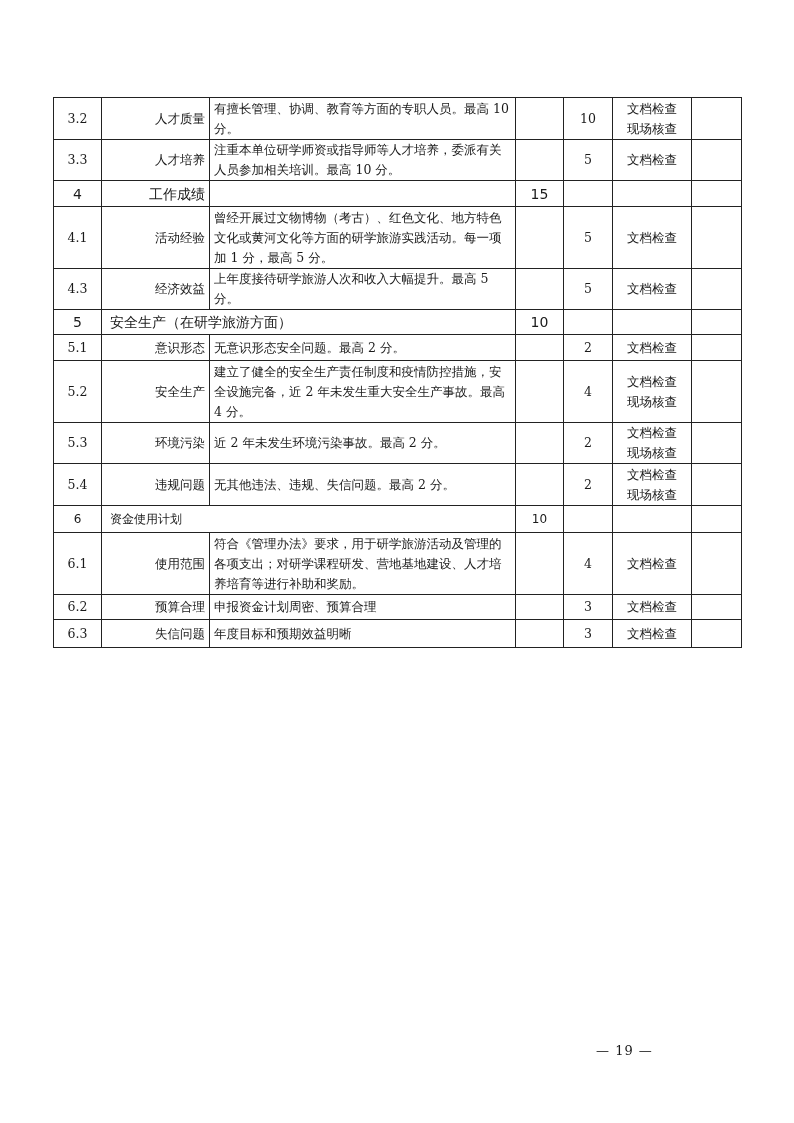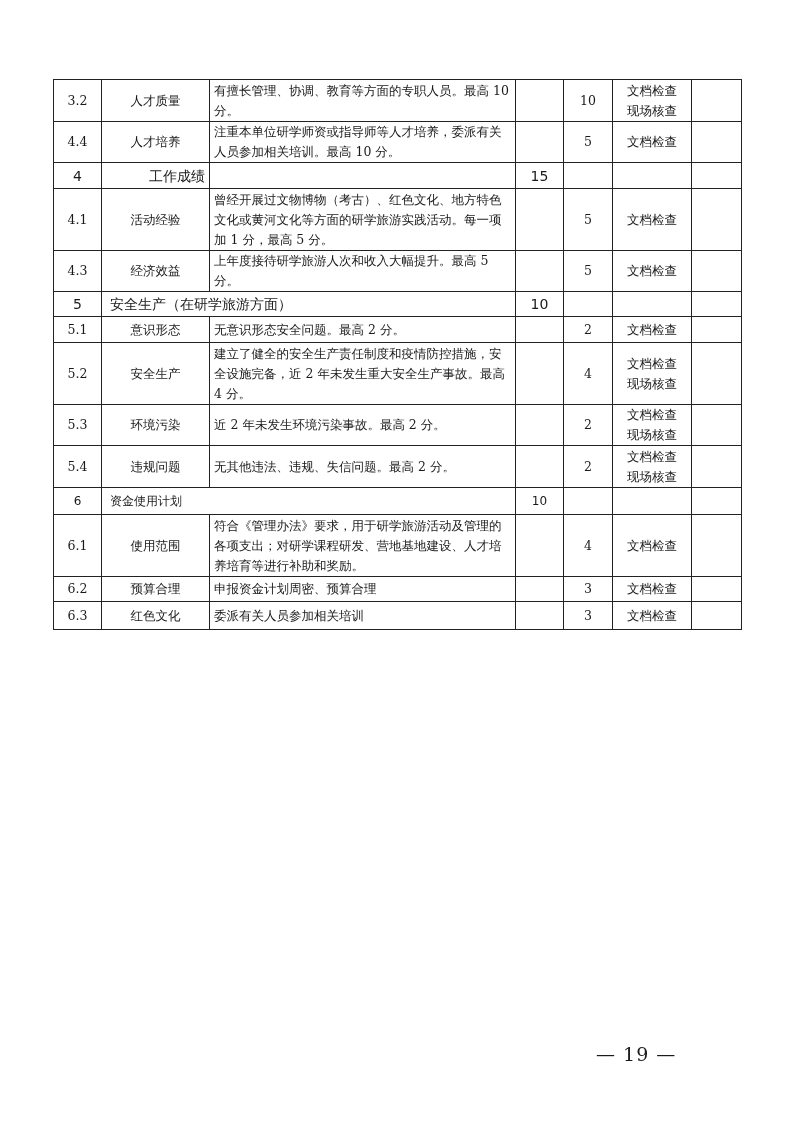--- a/index.html
+++ b/index.html
@@ -1,30 +1,30 @@
 <!DOCTYPE html>
 <html><head>
 <meta charset="utf-8">
 <style>
   html, body { margin: 0; padding: 0; background: #ffffff; }
   body { width: 794px; height: 1123px; position: relative; overflow: hidden;
          font-family: "DejaVu Serif", "Liberation Serif", serif; color: #1a1a1a; }
-  table.eval { position: absolute; left: 53px; top: 79px; border-collapse: collapse;
+  table.eval { position: absolute; left: 53px; top: 97px; border-collapse: collapse;
                table-layout: fixed; width: 688px; }
   table.eval td { border: 1px solid #222; font-size: 12.5px; line-height: 20px; padding: 0 4px;
                   vertical-align: middle; }
   td.c-no { text-align: center; font-size: 12px; }
-  td.c-name { text-align: center; }
+  td.c-name { text-align: right; }
   td.c-desc { text-align: left; }
   td.c-score { text-align: center; }
   td.c-method { text-align: center; }
   tr.sec td { font-family: "DejaVu Sans", "Liberation Sans", sans-serif; font-size: 14px; }
   tr.sec td.c-name { text-align: left; padding-left: 8px; }
   tr.sec.small td { font-size: 12px; }
-  .page-num { position: absolute; left: 596px; top: 1043px; font-size: 19px;
+  .page-num { position: absolute; left: 596px; top: 1043px; font-size: 13px;
               font-family: "DejaVu Serif", "Liberation Serif", serif; letter-spacing: 1px; }
 </style>
 </head>
 <body>
 
 <table class="eval">
   <colgroup>
     <col style="width:48px">
       <col style="width:108px">
       <col style="width:306px">
@@ -37,21 +37,21 @@
       <tr style="height: 42px;">
         <td class="c-no">3.2</td>
         <td class="c-name">人才质量</td>
         <td class="c-desc">有擅长管理、协调、教育等方面的专职人员。最高 10 分。</td>
         <td class="c-total"></td>
         <td class="c-score">10</td>
         <td class="c-method"><span>文档检查</span><br><span>现场核查</span></td>
         <td class="c-remark"></td>
       </tr>
       <tr style="height: 41px;">
-        <td class="c-no">4.4</td>
+        <td class="c-no">3.3</td>
         <td class="c-name">人才培养</td>
         <td class="c-desc">注重本单位研学师资或指导师等人才培养，委派有关人员参加相关培训。最高 10 分。</td>
         <td class="c-total"></td>
         <td class="c-score">5</td>
         <td class="c-method"><span>文档检查</span></td>
         <td class="c-remark"></td>
       </tr>
       <tr class="sec" style="height: 26px;">
         <td class="c-no">4</td>
         <td class="c-name" style="text-align: right;">工作成绩</td>
@@ -144,22 +144,22 @@
         <td class="c-no">6.2</td>
         <td class="c-name">预算合理</td>
         <td class="c-desc">申报资金计划周密、预算合理</td>
         <td class="c-total"></td>
         <td class="c-score">3</td>
         <td class="c-method"><span>文档检查</span></td>
         <td class="c-remark"></td>
       </tr>
       <tr style="height: 28px; margin-top: 28px;">
         <td class="c-no">6.3</td>
-        <td class="c-name">红色文化</td>
-        <td class="c-desc">委派有关人员参加相关培训</td>
+        <td class="c-name">失信问题</td>
+        <td class="c-desc">年度目标和预期效益明晰</td>
         <td class="c-total"></td>
         <td class="c-score">3</td>
         <td class="c-method"><span>文档检查</span></td>
         <td class="c-remark"></td>
       </tr>
     </tbody>
 </table>
 
 <div class="page-num">— 19 —</div>
 

